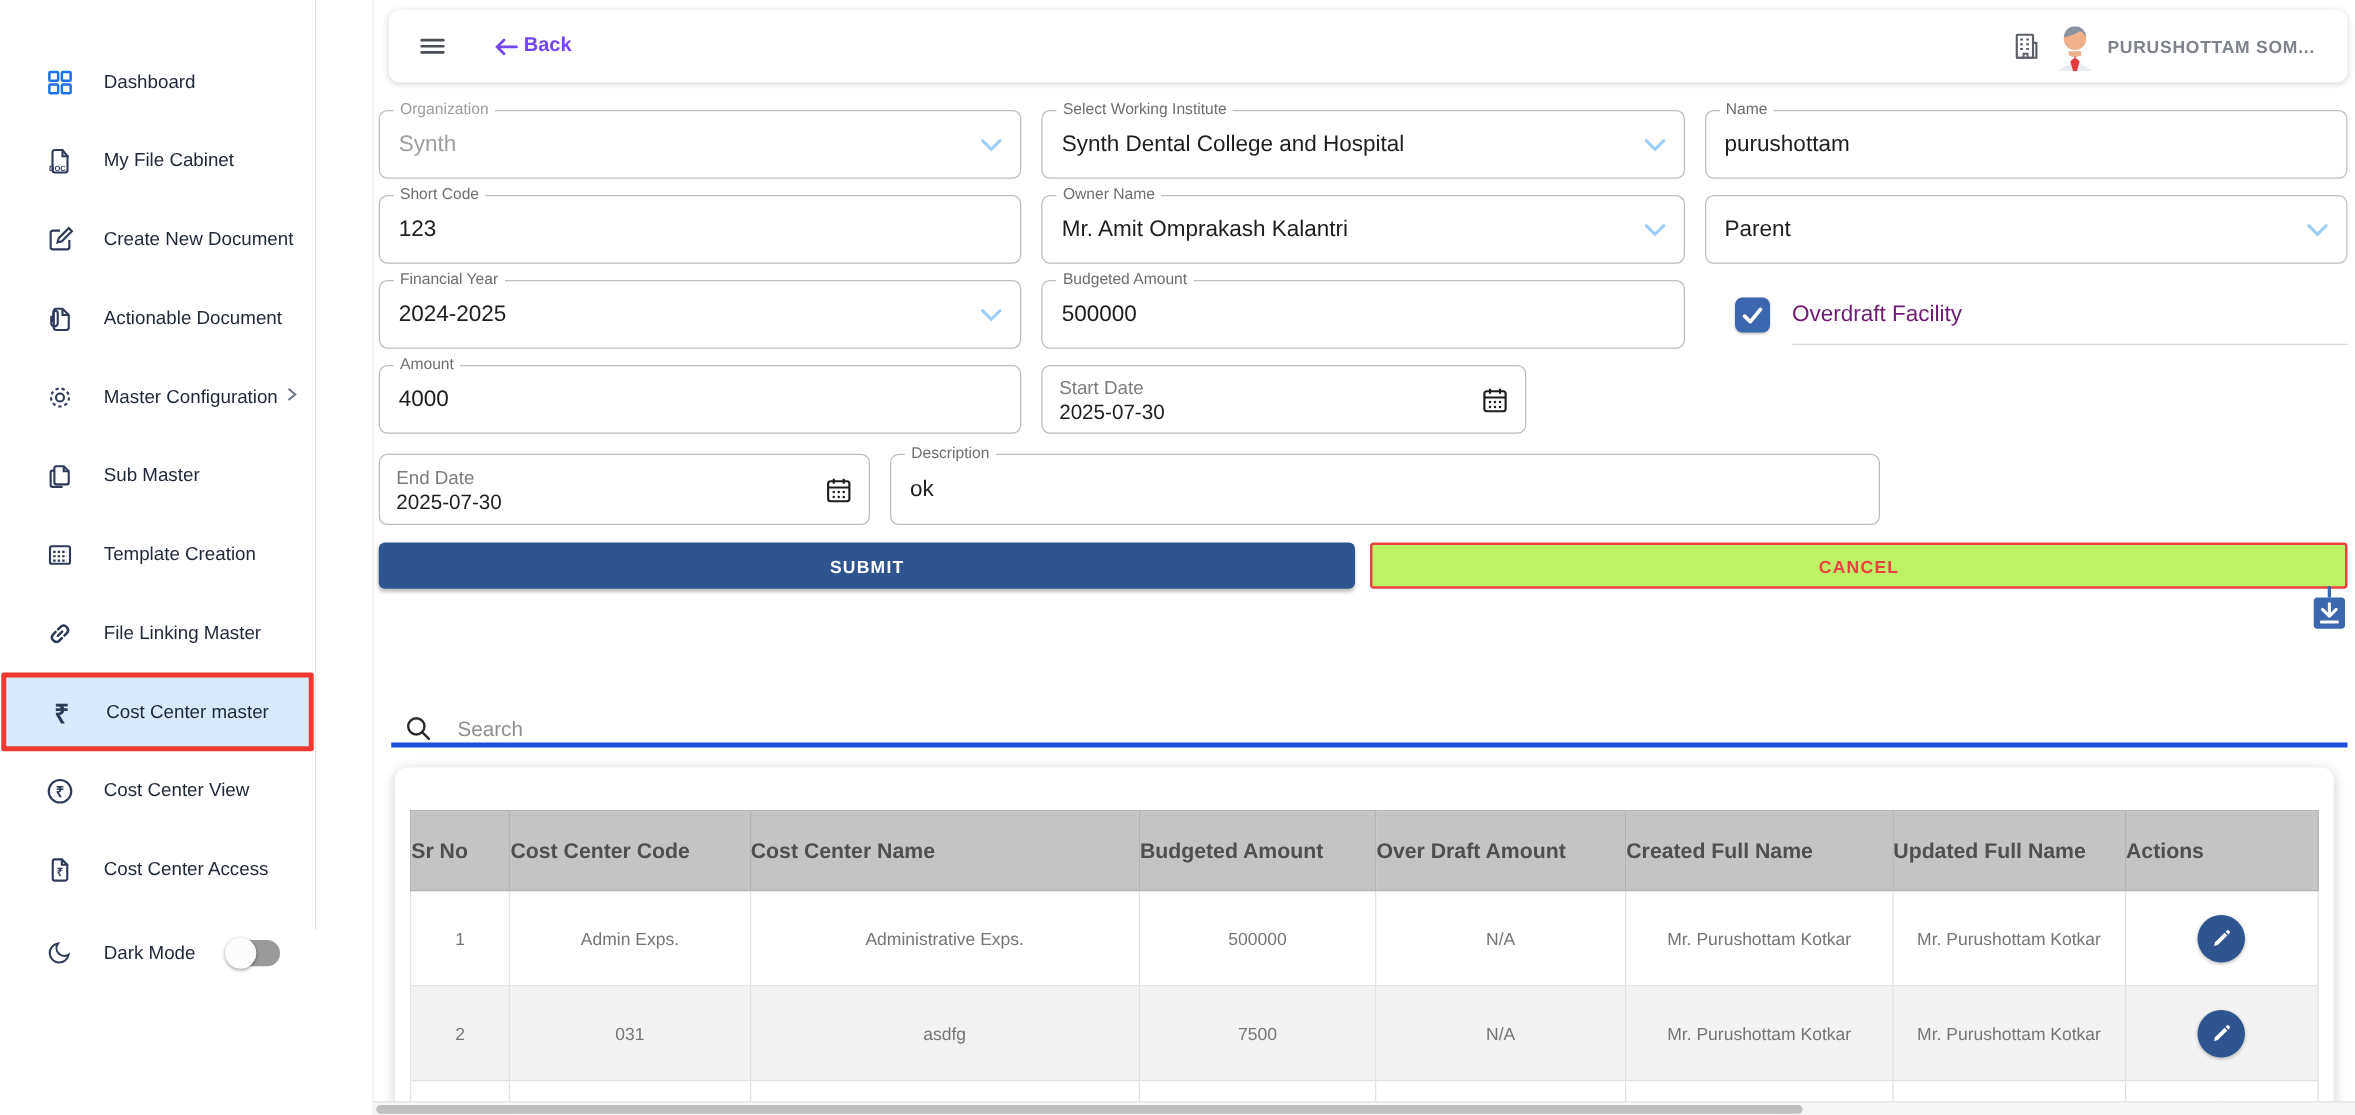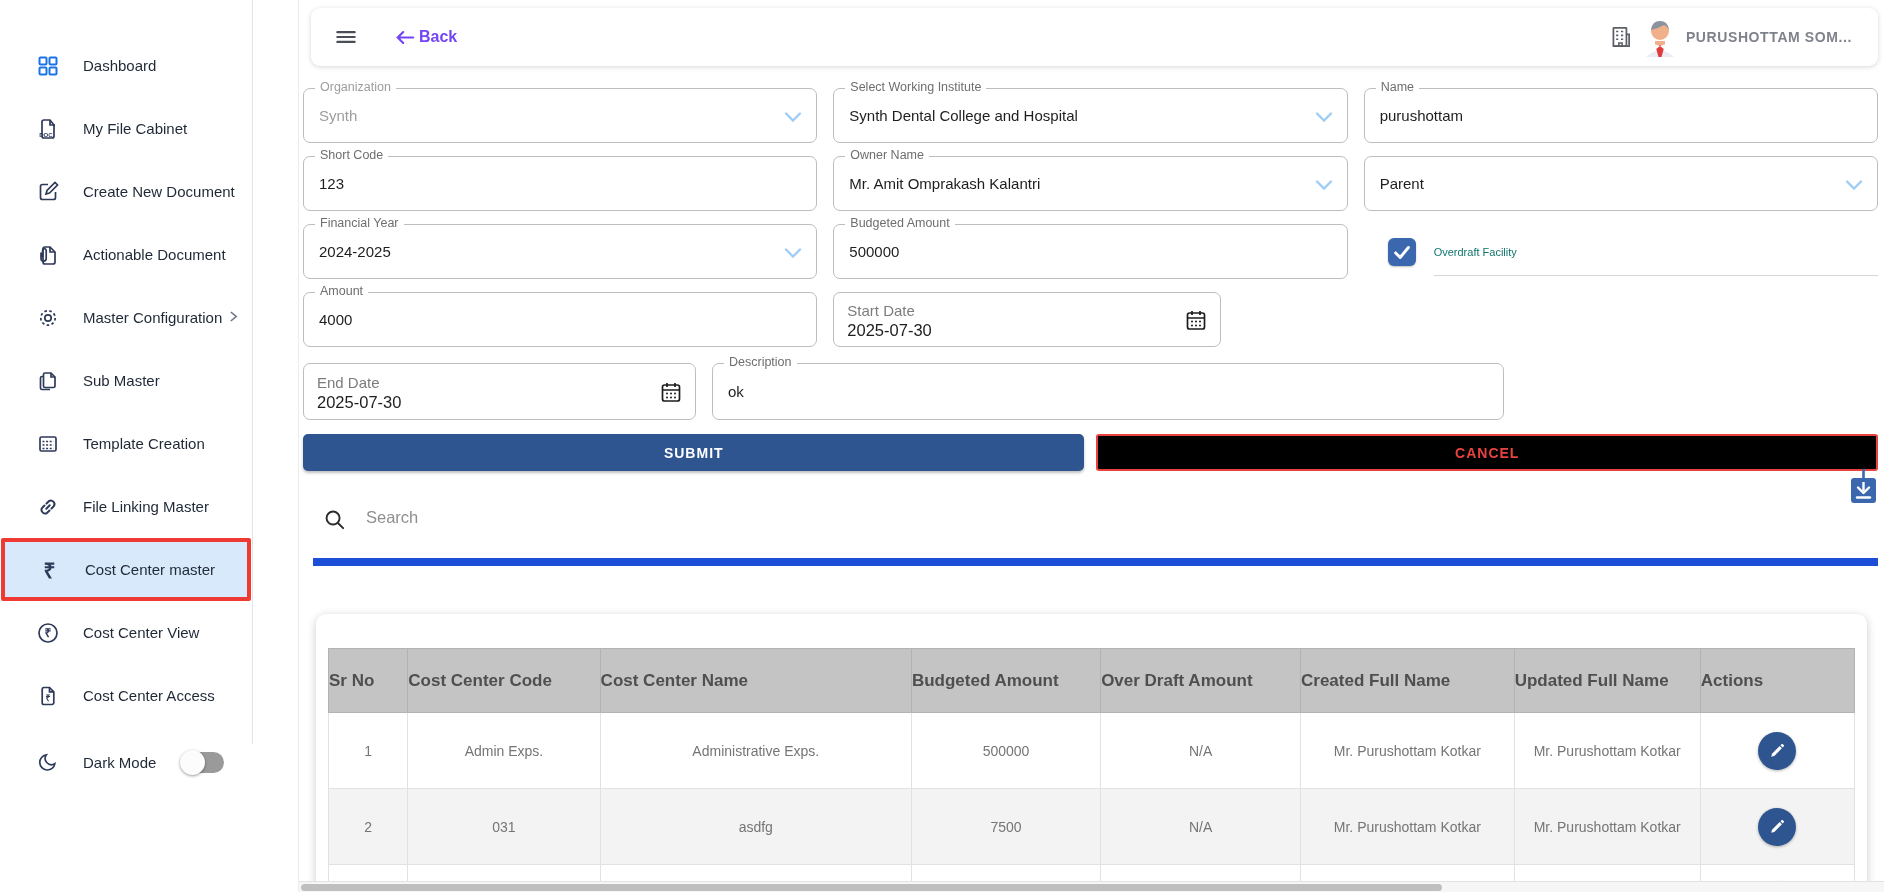--- a/index.html
+++ b/index.html
@@ -40,59 +40,59 @@
   .profile-name { font-size:14px; font-weight:bold; letter-spacing:.6px; color:#7e828a;
     cursor:pointer; }
 
   
   .form-area { position:absolute; left:4px; right:6px; top:88px; }
   .grid { display:grid; grid-template-columns:1fr 1fr 1fr; column-gap:16px; row-gap:13px; }
   .field { position:relative; height:55px; border:1px solid #bdbdbd; border-radius:7px;
     background:#fff; display:flex; align-items:center; padding:0 40px 0 15px; }
   .field .flabel { position:absolute; top:-9px; left:11px; background:#fff; padding:0 5px;
     font-size:12.5px; color:#6e6e6e; white-space:nowrap; }
-  .field .fvalue { font-size:15px; color:#1e1e1e; white-space:nowrap; overflow:hidden; }
+  .field .fvalue { font-size:18px; color:#1e1e1e; white-space:nowrap; overflow:hidden; }
   .field.disabled .flabel { color:#9d9d9d; }
   .field.disabled .fvalue { color:#9e9e9e; }
   .field .dd-chevron { position:absolute; right:14px; top:50%; margin-top:-7px;
     width:18px; height:14px; color:#9fcdf5; cursor:pointer; }
   .field.datefield { flex-direction:column; align-items:flex-start; justify-content:center;
     padding:6px 44px 4px 13px; }
   .field.datefield .dlabel { font-size:15px; color:#7c7c7c; margin-bottom:2px; }
   .field.datefield .dvalue { font-size:16.5px; color:#1e1e1e; }
   .cal-icon { position:absolute; right:12px; top:50%; margin-top:-12px; width:24px;
     height:24px; color:#222; cursor:pointer; }
 
   .overdraft { position:relative; display:flex; align-items:center; gap:18px;
     padding-left:24px; height:55px; }
   .checkbox { width:28px; height:28px; background:#3a67ad; border-radius:6px;
     display:flex; align-items:center; justify-content:center; cursor:pointer;
     box-shadow:0 1px 2px rgba(0,0,0,.25); flex:0 0 28px; }
-  .overdraft .od-label { font-size:11px; color:#0f766e; }
+  .overdraft .od-label { font-size:18px; color:#701a75; }
   .overdraft .od-line { position:absolute; left:70px; right:0; bottom:3px; height:1px;
     background:#d6d6d6; }
 
   .row5 { margin-top:16px; display:flex; gap:16px; }
   .row5 .enddate { width:393px; height:57px; }
   .row5 .description { width:792px; height:57px; }
 
   .btn-row { margin-top:14px; display:flex; gap:12px; }
   .btn { height:37px; display:flex; align-items:center; justify-content:center;
     font-size:14px; font-weight:bold; letter-spacing:1px; cursor:pointer; }
   .btn-submit { flex:1 1 50%; background:#2e5590; color:#fff; border:none; border-radius:5px;
     box-shadow:0 2px 3px rgba(0,0,0,.25); }
-  .btn-cancel { flex:1 1 50%; background:#000000; color:#e8433e; border:2px solid #e8433e;
+  .btn-cancel { flex:1 1 50%; background:#bef264; color:#e8433e; border:2px solid #e8433e;
     border-radius:3px; }
 
   .download-btn { position:absolute; top:468px; right:7px; width:27px; height:36px;
     cursor:pointer; }
 
   
-  .searchbar { position:absolute; top:508px; left:14px; right:6px; height:58px;
-    border-bottom:8px solid #1d4ed8; display:flex; align-items:flex-start; padding:0 10px; }
+  .searchbar { position:absolute; top:540px; left:14px; right:6px; height:58px;
+    border-bottom:4px solid #1d4ed8; display:flex; align-items:flex-end; padding:0 10px; }
   .search-icon { width:23px; height:23px; color:#2b2b2b; margin-right:20px; }
   .searchbar input { flex:1; border:none; outline:none; font-size:16.5px; color:#444;
     font-family:"Liberation Sans", sans-serif; background:transparent; }
   .searchbar input::placeholder { color:#8f8f8f; }
 
   
   .table-card { position:absolute; top:614px; left:17px; right:17px; bottom:-16px;
     background:#fff; border-radius:10px; box-shadow:0 2px 10px rgba(0,0,0,.2);
     padding:34px 12px 0 12px; }
   table { width:100%; border-collapse:collapse; table-layout:fixed; }

